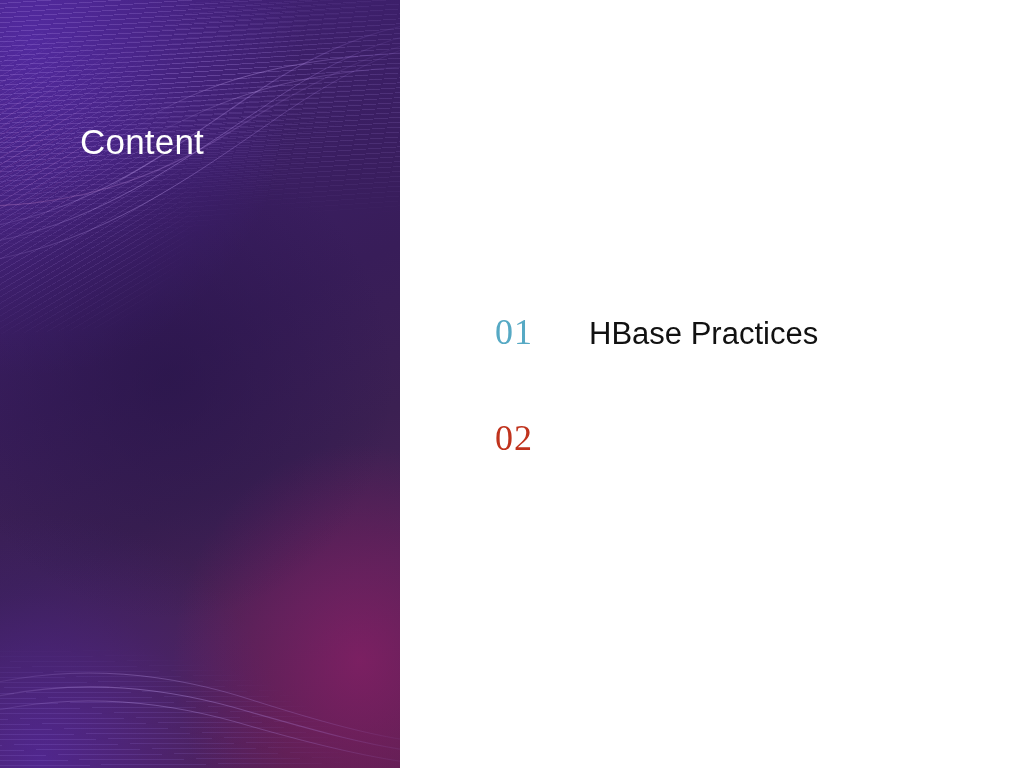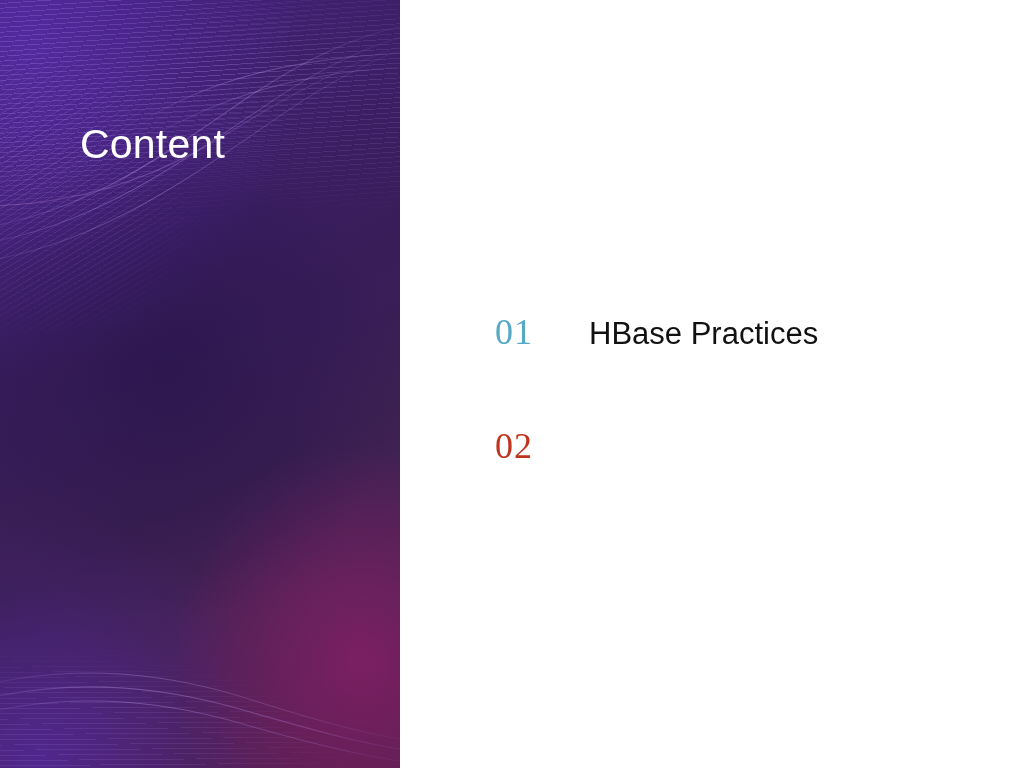--- a/index.html
+++ b/index.html
@@ -177,21 +177,21 @@
     height: 768px;
   }
 
   
   .panel-title {
     position: absolute;
     left: 80px;
     top: 122px;
     margin: 0;
     font-family: "Liberation Sans", sans-serif;
-    font-size: 41px;
+    font-size: 35px;
     font-weight: 400;
     line-height: 1.12;
     color: #ffffff;
     letter-spacing: 0.2px;
     white-space: nowrap;
   }
 
   
   .content-area {
     position: absolute;
@@ -210,21 +210,20 @@
   }
 
   .agenda-item {
     display: flex;
     align-items: baseline;
     height: 52px;
     margin-bottom: 86px;
   }
   .agenda-item:last-child {
     margin-bottom: 0;
-    align-items: center;
   }
 
   .item-number {
     flex: 0 0 auto;
     width: 94px;
     font-family: "Liberation Serif", serif;
     font-size: 36px;
     font-weight: 400;
     line-height: 1;
     letter-spacing: 1px;

